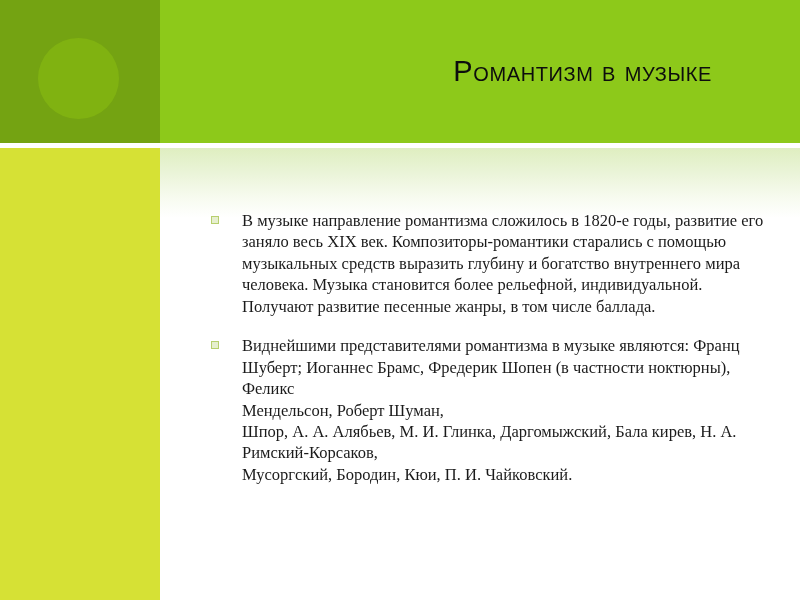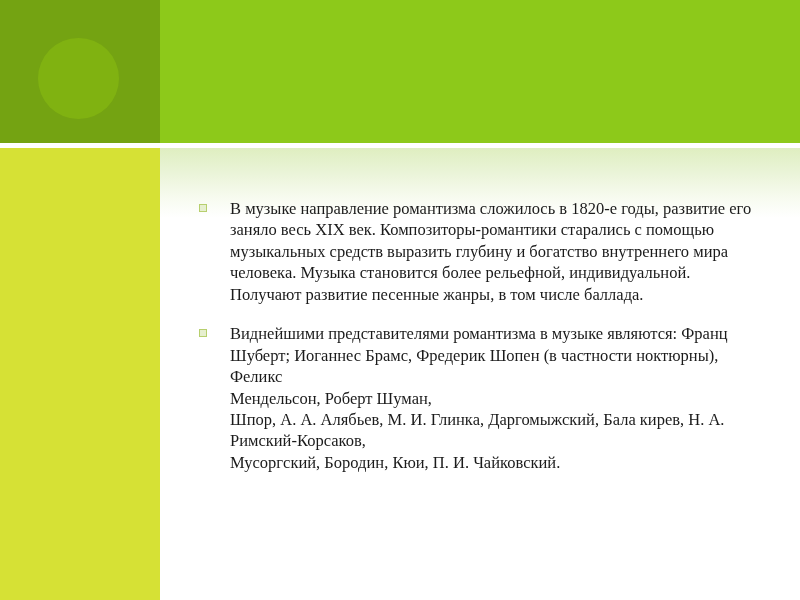--- a/index.html
+++ b/index.html
@@ -91,21 +91,21 @@
     left: 160px;
     top: 148px;
     width: 640px;
     height: 452px;
   }
   .bullet-list {
     position: absolute;
     left: 32px;
     top: 50px;
     width: 570px;
-    margin: 0;
+    margin: 12px;
     padding: 0;
     list-style: none;
   }
   .bullet-item {
     position: relative;
     padding-left: 38px;
     margin-bottom: 18px;
     font-size: 16.5px;
     line-height: 1.30;
     color: #1b1b1b;
@@ -130,20 +130,21 @@
 <body>
 
 <div id="slide">
 
   <div class="left-top-block">
     <div class="left-circle"></div>
   </div>
   <div class="left-bottom-block"></div>
 
   <div class="header-bar"></div>
+  <div class="slide-title">Романтизм в музыке</div>
 
   <div class="content-gradient"></div>
 
   <div class="content-area">
     <ul class="bullet-list">
       <li class="bullet-item">
         <span class="bullet-marker"></span>
         <span class="bullet-text">В музыке направление романтизма сложилось в 1820-е годы, развитие его заняло весь XIX век. Композиторы-романтики старались с помощью музыкальных средств выразить глубину и богатство внутреннего мира человека. Музыка становится более рельефной, индивидуальной. Получают развитие песенные жанры, в том числе баллада.</span>
       </li>
       <li class="bullet-item">

